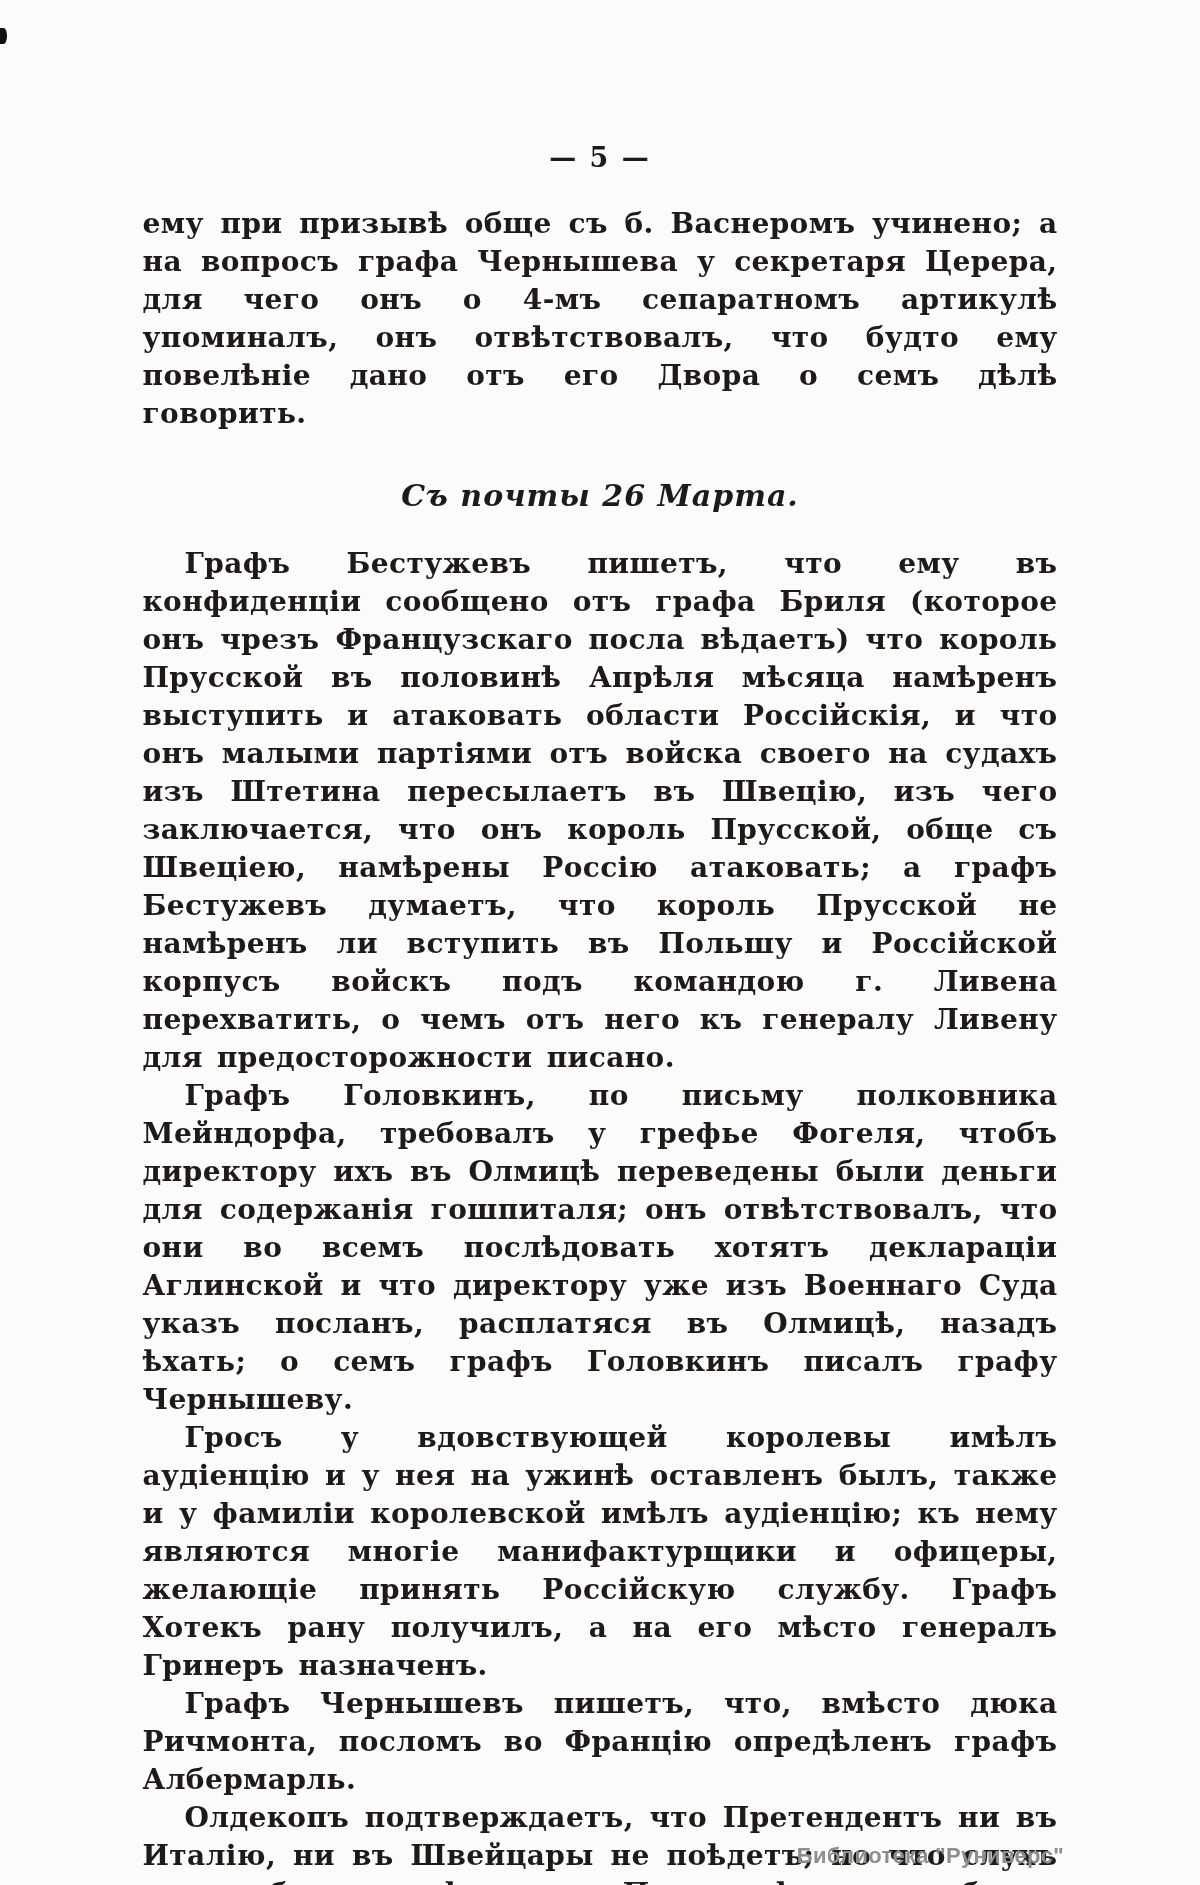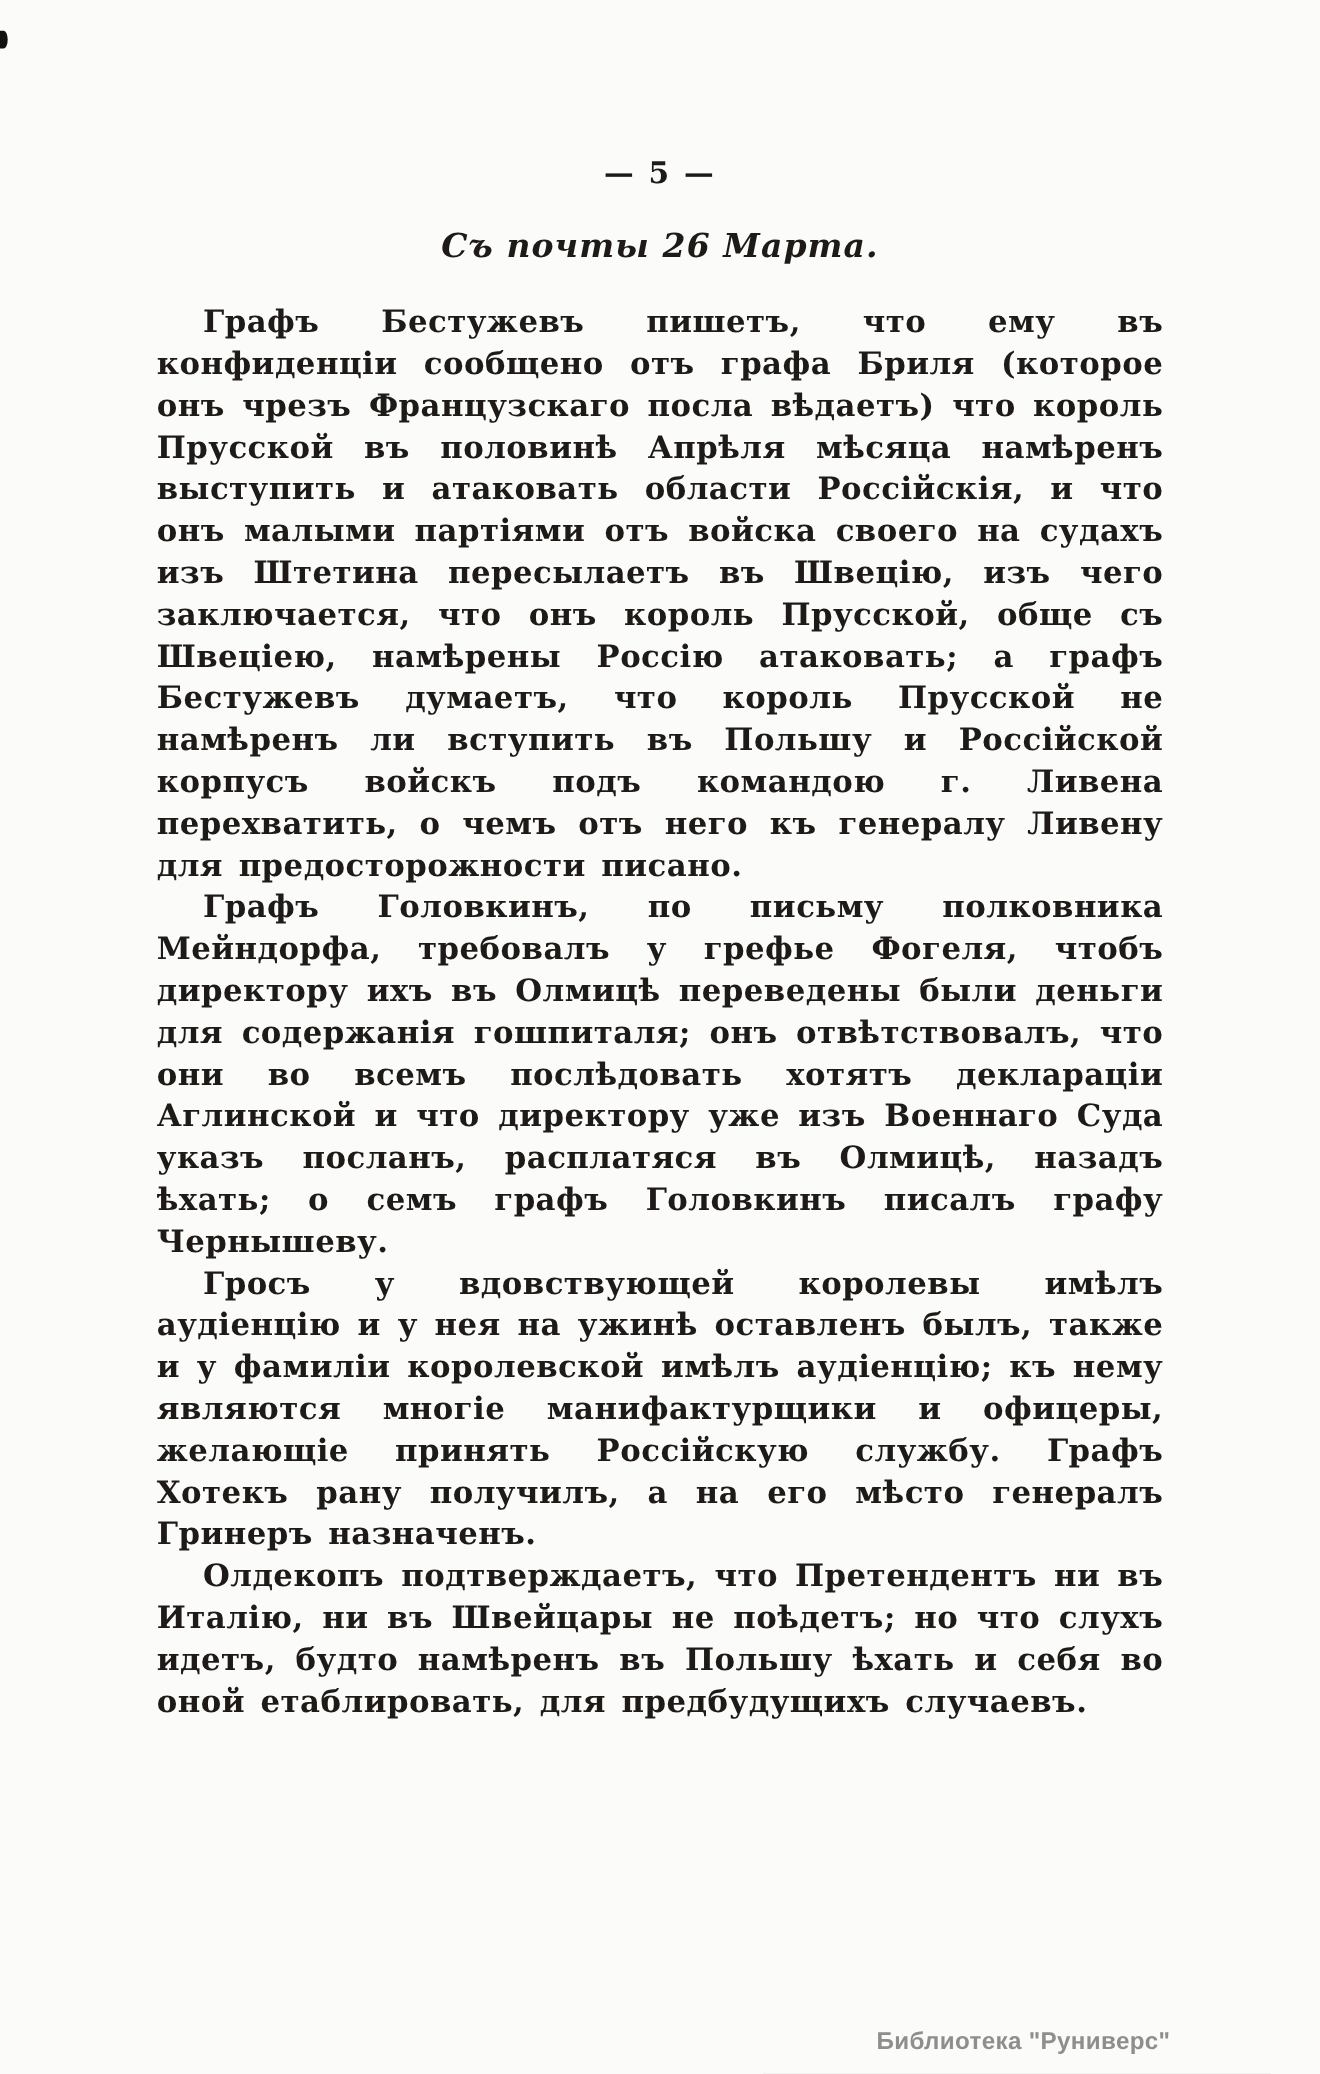--- a/index.html
+++ b/index.html
@@ -43,21 +43,21 @@
     font-weight: bold;
     line-height: 38px;
     text-align: justify;
     letter-spacing: 0.4px;
     word-spacing: 4px;
   }
   .para.indented {
     text-indent: 42px;
   }
   .section-heading {
-    margin: 34px 0 32px 0;
+    margin: 45px 0 32px 0;
     text-align: center;
     font-size: 30px;
     font-style: italic;
     font-weight: bold;
     letter-spacing: 1px;
   }
   .watermark {
     position: absolute;
     right: 136px;
     bottom: 16px;
@@ -72,29 +72,31 @@
 <body>
 
 <div class="scan-page">
 
   <div class="edge-artifact"></div>
 
   <div class="page-number">— 5 —</div>
 
   <div class="text-block">
 
+    <p class="para">ему при призывѣ обще съ б. Васнеромъ учинено; а на вопросъ графа Чернышева у секретаря Церера, для чего онъ о 4-мъ сепаратномъ артикулѣ упоминалъ, онъ отвѣтствовалъ, что будто ему повелѣніе дано отъ его Двора о семъ дѣлѣ говорить.</p>
 
     <h2 class="section-heading">Съ почты 26 Марта.</h2>
 
     <p class="para indented">Графъ Бестужевъ пишетъ, что ему въ конфиденціи сообщено отъ графа Бриля (которое онъ чрезъ Французскаго посла вѣдаетъ) что король Прусской въ половинѣ Апрѣля мѣсяца намѣренъ выступить и атаковать области Россійскія, и что онъ малыми партіями отъ войска своего на судахъ изъ Штетина пересылаетъ въ Швецію, изъ чего заключается, что онъ король Прусской, обще съ Швеціею, намѣрены Россію атаковать; а графъ Бестужевъ думаетъ, что король Прусской не намѣренъ ли вступить въ Польшу и Россійской корпусъ войскъ подъ командою г. Ливена перехватить, о чемъ отъ него къ генералу Ливену для предосторожности писано.</p>
 
     <p class="para indented">Графъ Головкинъ, по письму полковника Мейндорфа, требовалъ у грефье Фогеля, чтобъ директору ихъ въ Олмицѣ переведены были деньги для содержанія гошпиталя; онъ отвѣтствовалъ, что они во всемъ послѣдовать хотятъ деклараціи Аглинской и что директору уже изъ Военнаго Суда указъ посланъ, расплатяся въ Олмицѣ, назадъ ѣхать; о семъ графъ Головкинъ писалъ графу Чернышеву.</p>
 
     <p class="para indented">Гросъ у вдовствующей королевы имѣлъ аудіенцію и у нея на ужинѣ оставленъ былъ, также и у фамиліи королевской имѣлъ аудіенцію; къ нему являются многіе манифактурщики и офицеры, желающіе принять Россійскую службу. Графъ Хотекъ рану получилъ, а на его мѣсто генералъ Гринеръ назначенъ.</p>
 
+    <p class="para indented">Графъ Чернышевъ пишетъ, что, вмѣсто дюка Ричмонта, посломъ во Францію опредѣленъ графъ Албермарль.</p>
 
     <p class="para indented">Олдекопъ подтверждаетъ, что Претендентъ ни въ Италію, ни въ Швейцары не поѣдетъ; но что слухъ идетъ, будто намѣренъ въ Польшу ѣхать и себя во оной етаблировать, для предбудущихъ случаевъ.</p>
 
   </div>
 
   <div class="watermark">Библиотека "Руниверс"</div>
 
 </div>
 
 </body></html>

